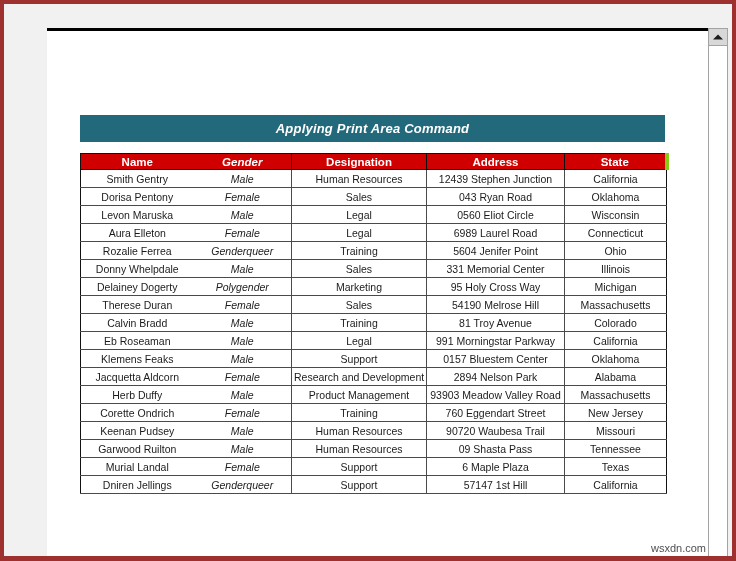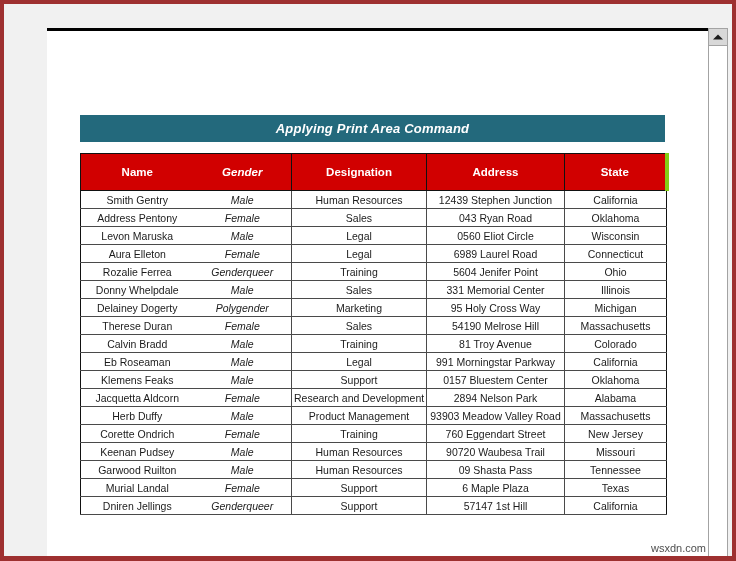--- a/index.html
+++ b/index.html
@@ -93,21 +93,21 @@
     width: 586px;
     border-collapse: collapse;
     table-layout: fixed;
     background: #ffffff;
   }
   #data-table th {
     background: #d10000;
     color: #ffffff;
     font-size: 11.5px;
     font-weight: bold;
-    height: 37px;
+    height: 16px;
     padding: 0 2px;
     text-align: center;
     border: 1px solid #111111;
     border-left: none;
     border-right: none;
   }
   #data-table thead tr th:first-child { border-left: 1px solid #111111; }
   #data-table thead tr th:last-child  { border-right: 4px solid #84cc16; }
   #data-table th.sep { border-left: 1px solid #111111; }
 
@@ -163,21 +163,21 @@
       </thead>
       <tbody id="table-body">
           <tr>
             <td class="c-name">Smith Gentry</td>
             <td class="c-gen">Male</td>
             <td class="c-desig sep">Human Resources</td>
             <td class="c-addr sep">12439 Stephen Junction</td>
             <td class="c-state sep">California</td>
           </tr>
           <tr>
-            <td class="c-name">Address Pentony</td>
+            <td class="c-name">Dorisa Pentony</td>
             <td class="c-gen">Female</td>
             <td class="c-desig sep">Sales</td>
             <td class="c-addr sep">043 Ryan Road</td>
             <td class="c-state sep">Oklahoma</td>
           </tr>
           <tr>
             <td class="c-name">Levon Maruska</td>
             <td class="c-gen">Male</td>
             <td class="c-desig sep">Legal</td>
             <td class="c-addr sep">0560 Eliot Circle</td>

